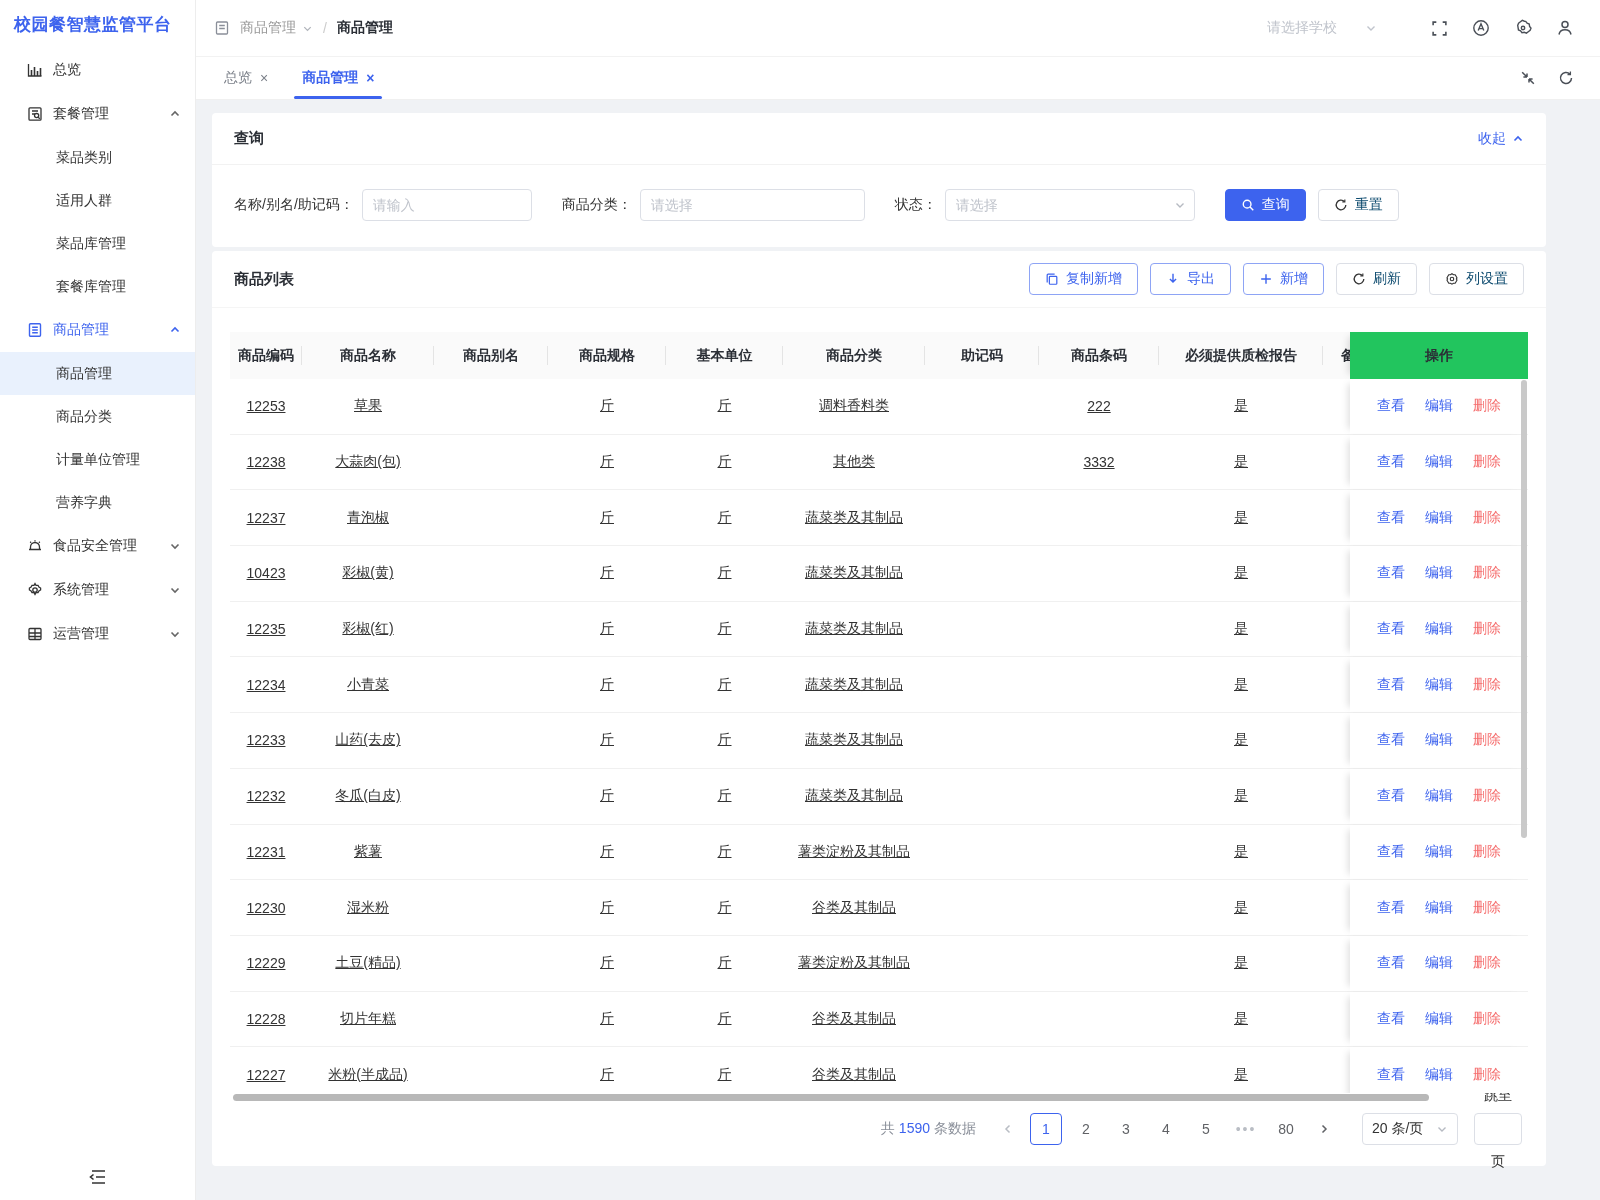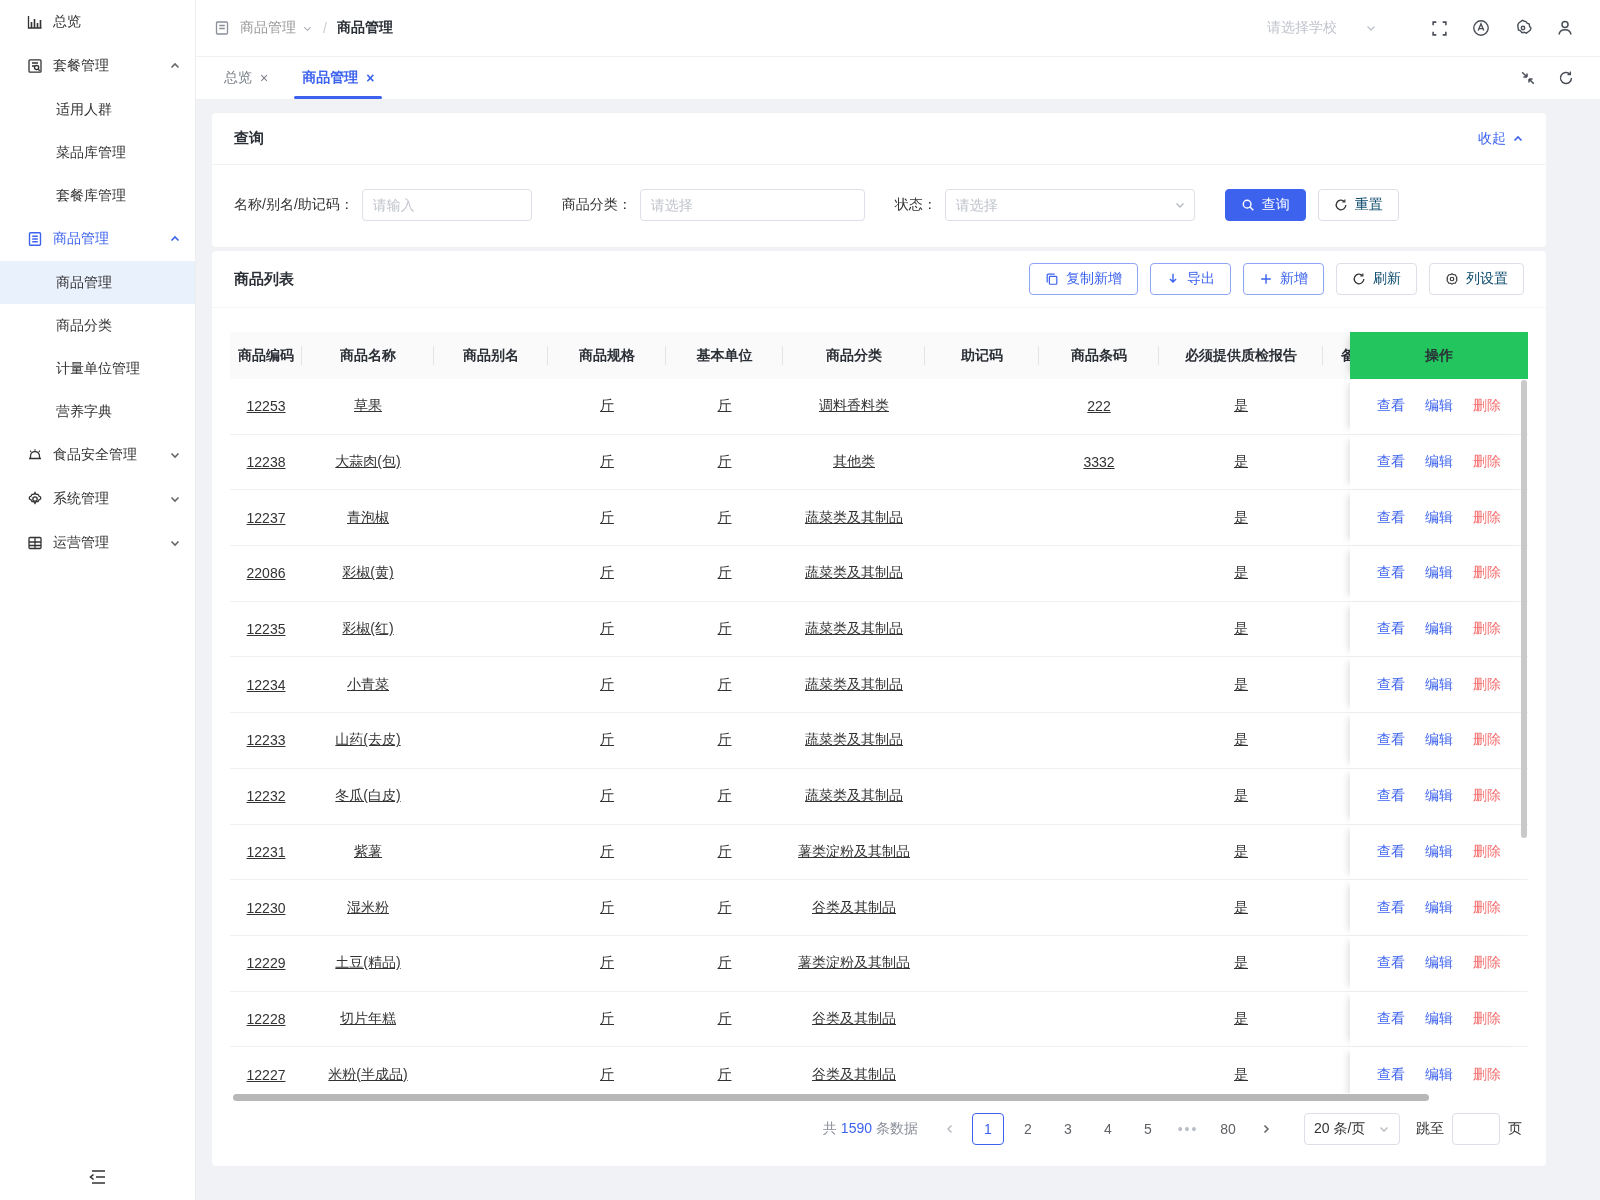--- a/index.html
+++ b/index.html
@@ -94,27 +94,28 @@
   .pager { height:54px; display:flex; align-items:center; justify-content:flex-end; padding-right:24px; gap:8px; color:#666; }
   .pg-total { margin-right:10px; color:#8a8f99; }
   .pg-total b { color:var(--primary); font-weight:400; padding:0 4px; }
   .pg-arrow { width:28px; height:32px; display:flex; align-items:center; justify-content:center; color:#b9bdc4; cursor:pointer; }
   .pg-arrow.next { color:#606266; }
   .pg-num { min-width:32px; height:32px; display:flex; align-items:center; justify-content:center; border-radius:4px; cursor:pointer; color:#606266; }
   .pg-num.active { border:1px solid var(--primary); color:var(--primary); }
   .pg-dots { color:#b9bdc4; letter-spacing:2px; }
   .pg-size { width:96px; height:32px; border:1px solid var(--border); border-radius:4px; display:flex; align-items:center; justify-content:space-between; padding:0 9px; margin-left:16px; cursor:pointer; color:#333; }
   .pg-size .sv { color:#b6bac2; }
-  .pg-jump { display:flex; align-items:center; gap:8px; margin-left:8px; color:#333; }
+  .pg-jump { display:flex; align-items:center; gap:8px; margin-left:8px; color:#333;flex-direction:column; }
   .pg-jump input { width:48px; height:32px; border:1px solid var(--border); border-radius:4px; outline:none; padding:0 6px; font-size:14px; }
 </style>
 </head>
 <body>
 
 <aside class="sidebar">
+  <div class="logo">校园餐智慧监管平台</div>
   <nav class="menu">
 
     <div class="m-item">
       <span class="mi">
         <svg viewBox="0 0 16 16" width="16" height="16" fill="none" stroke="#333" stroke-width="1.3">
             <path d="M1.5 2v12h13"></path>
             <path d="M4.5 14V8M7.5 14V5M10.5 14V9M13.5 14V6" stroke-width="1.6"></path>
           </svg>
       </span>
       <span class="lbl">总览</span>
@@ -129,20 +130,23 @@
             <path d="M11.2 11.2l1.6 1.6"></path>
           </svg>
       </span>
       <span class="lbl">套餐管理</span>
       <span class="chev">
           <svg viewBox="0 0 12 12" width="12" height="12" fill="none" stroke="currentColor" stroke-width="1.6">
             <path d="M2.5 7.5L6 4l3.5 3.5"></path>
           </svg>
         </span>
     </div>
+    <div class="sub-item">
+        <span>菜品类别</span>
+      </div>
     <div class="sub-item">
         <span>适用人群</span>
       </div>
     <div class="sub-item">
         <span>菜品库管理</span>
       </div>
     <div class="sub-item">
         <span>套餐库管理</span>
       </div>
 
@@ -457,21 +461,21 @@
               <div class="td c7"></div>
               <div class="td c8">是</div>
               <div class="td c9"></div>
             <div class="ops">
                 <a>查看</a>
                 <a>编辑</a>
                 <a class="danger">删除</a>
               </div>
           </div>
           <div class="tr">
-            <div class="td c0">22086</div>
+            <div class="td c0">10423</div>
               <div class="td c1">彩椒(黄)</div>
               <div class="td c2"></div>
               <div class="td c3">斤</div>
               <div class="td c4">斤</div>
               <div class="td c5">蔬菜类及其制品</div>
               <div class="td c6"></div>
               <div class="td c7"></div>
               <div class="td c8">是</div>
               <div class="td c9"></div>
             <div class="ops">

